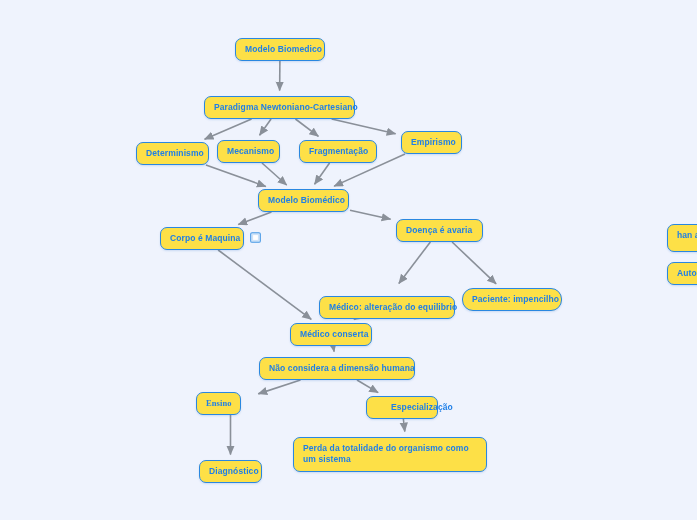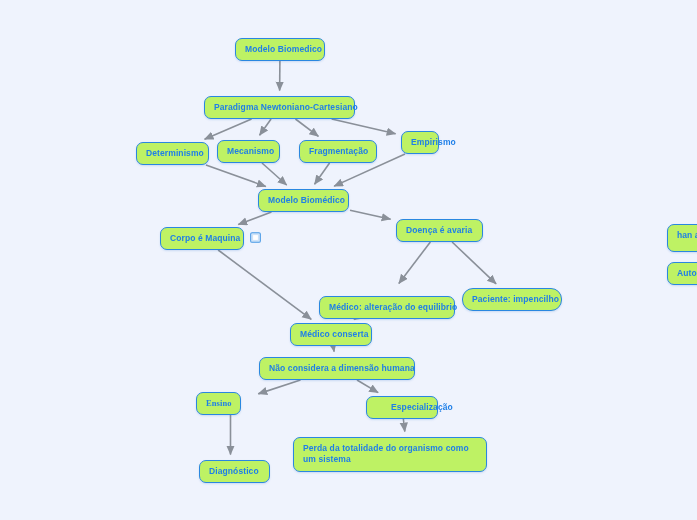--- a/index.html
+++ b/index.html
@@ -24,21 +24,21 @@
     position: absolute;
     left: 0;
     top: 0;
     width: 697px;
     height: 520px;
     pointer-events: none;
   }
   .node {
     position: absolute;
     box-sizing: border-box;
-    background: #bef264;
+    background: #fde047;
     border: 1.6px solid #2a87e0;
     border-radius: 7px;
     color: #1f7fe8;
     font-size: 8.5px;
     font-weight: bold;
     letter-spacing: 0.1px;
     line-height: 1.35;
     padding: 5px 9px;
     display: flex;
     align-items: center;
@@ -103,21 +103,21 @@
       </div>
       <div class="node" style="left: 136px; top: 142px; width: 73px; min-height: 22px;">
         <span class="node-label">Determinismo</span>
       </div>
       <div class="node" style="left: 217px; top: 140px; width: 63px; min-height: 22px;">
         <span class="node-label">Mecanismo</span>
       </div>
       <div class="node" style="left: 299px; top: 140px; width: 78px; min-height: 22px;">
         <span class="node-label">Fragmentação</span>
       </div>
-      <div class="node" style="left: 401px; top: 131px; width: 38px; min-height: 22px;">
+      <div class="node" style="left: 401px; top: 131px; width: 61px; min-height: 22px;">
         <span class="node-label">Empirismo</span>
       </div>
       <div class="node" style="left: 258px; top: 189px; width: 91px; min-height: 22px;">
         <span class="node-label">Modelo Biomédico</span>
       </div>
       <span class="attach-icon" style="left: 250px; top: 232px; position: absolute;">
         <svg viewBox="0 0 12 12" width="11" height="11">
           <rect x="0.7" y="0.7" width="10.6" height="10.6" rx="1.6" fill="#cfe3f8" stroke="#4a9ae6" stroke-width="1.1"></rect>
           <rect x="3.4" y="3.4" width="5.2" height="5.2" fill="#ffffff"></rect>
         </svg>
@@ -142,21 +142,21 @@
       </div>
       <div class="node" style="left: 196px; top: 392px; width: 45px; min-height: 22px; font-family: Liberation Serif, serif;">
         <span class="node-label">Ensino</span>
       </div>
       <div class="node" style="left: 366px; top: 396px; width: 72px; min-height: 22px; padding-left: 24px;">
         <span class="node-label">Especialização</span>
       </div>
       <div class="node wrap" style="left: 293px; top: 437px; width: 194px; min-height: 28px;">
         <span class="node-label">Perda da totalidade do organismo como um sistema</span>
       </div>
-      <div class="node" style="left: 199px; top: 460px; width: 71px; min-height: 22px;">
+      <div class="node" style="left: 199px; top: 460px; width: 63px; min-height: 22px;">
         <span class="node-label">Diagnóstico</span>
       </div>
       <div class="node wrap" style="left: 667px; top: 224px; width: 60px; min-height: 28px;">
         <span class="node-label">han am</span>
       </div>
       <div class="node" style="left: 667px; top: 262px; width: 60px; min-height: 22px;">
         <span class="node-label">Auto-</span>
       </div>
     </div>
 </div>

